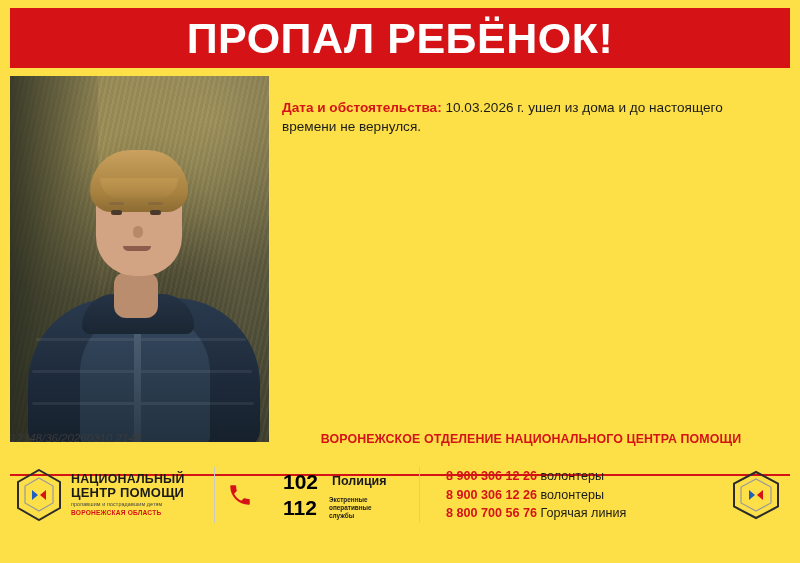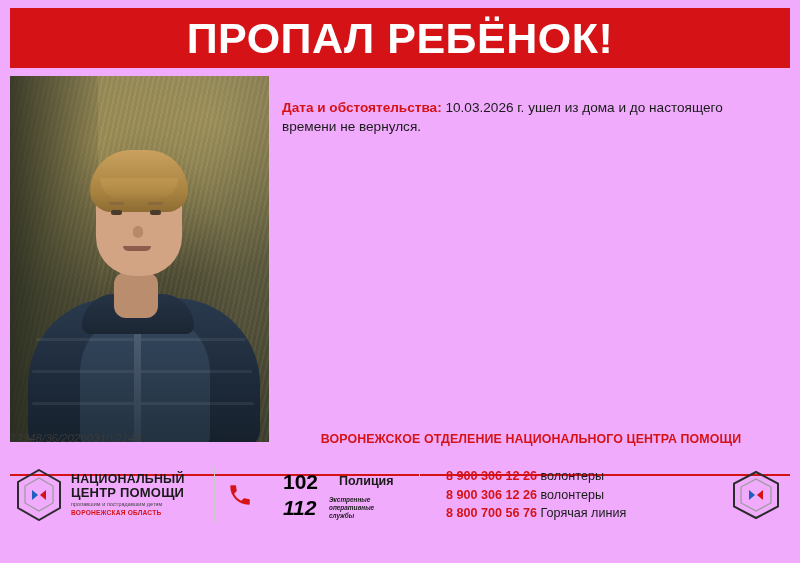--- a/index.html
+++ b/index.html
@@ -10,21 +10,21 @@
     width: 800px;
     height: 563px;
     background: #ffffff;
     font-family: "Liberation Sans", sans-serif;
     overflow: hidden;
   }
   .poster {
     position: relative;
     width: 800px;
     height: 563px;
-    background: #f0abfc;
+    background: #fde047;
     box-sizing: border-box;
   }
 
   
   .banner {
     position: absolute;
     left: 10px;
     top: 8px;
     width: 780px;
     height: 60px;
@@ -351,21 +351,21 @@
     font-size: 21px;
     font-weight: bold;
     color: #000;
     width: 40px;
     margin-left: 23px;
   }
   .emerg-lab {
     font-size: 12.5px;
     font-weight: bold;
     color: #1a1a1a;
-    margin-left: 16px;
+    margin-left: 9px;
   }
   .emerg-lab-small {
     font-size: 6.4px;
     font-weight: bold;
     color: #1a1a1a;
     margin-left: 6px;
     line-height: 1.25;
   }
   .contacts {
     flex: 1;
@@ -460,21 +460,21 @@
       <div class="phone-icon">
         <svg width="26" height="26" viewBox="0 0 24 24" aria-hidden="true">
           <path d="M6.6 10.8c1.4 2.8 3.8 5.2 6.6 6.6l2.2-2.2c.3-.3.7-.4 1-.2 1.1.4 2.3.6 3.6.6.6 0 1 .4 1 1V20c0 .6-.4 1-1 1C10.6 21 3 13.4 3 4c0-.6.4-1 1-1h3.4c.6 0 1 .4 1 1 0 1.2.2 2.4.6 3.6.1.3 0 .7-.2 1l-2.2 2.2z" fill="#d51317"></path>
         </svg>
       </div>
       <div class="emerg">
         <div class="emerg-row">
           <span class="emerg-num">102</span>
           <span class="emerg-lab">Полиция</span>
         </div>
-        <div class="emerg-row" style="margin-top:4px;font-style:italic;">
+        <div class="emerg-row" style="margin-top:4px;">
           <span class="emerg-num">112</span>
           <span class="emerg-lab-small">
             <div>Экстренные</div>
             <div>оперативные</div>
             <div>службы</div>
           </span>
         </div>
       </div>
     </div>
 

